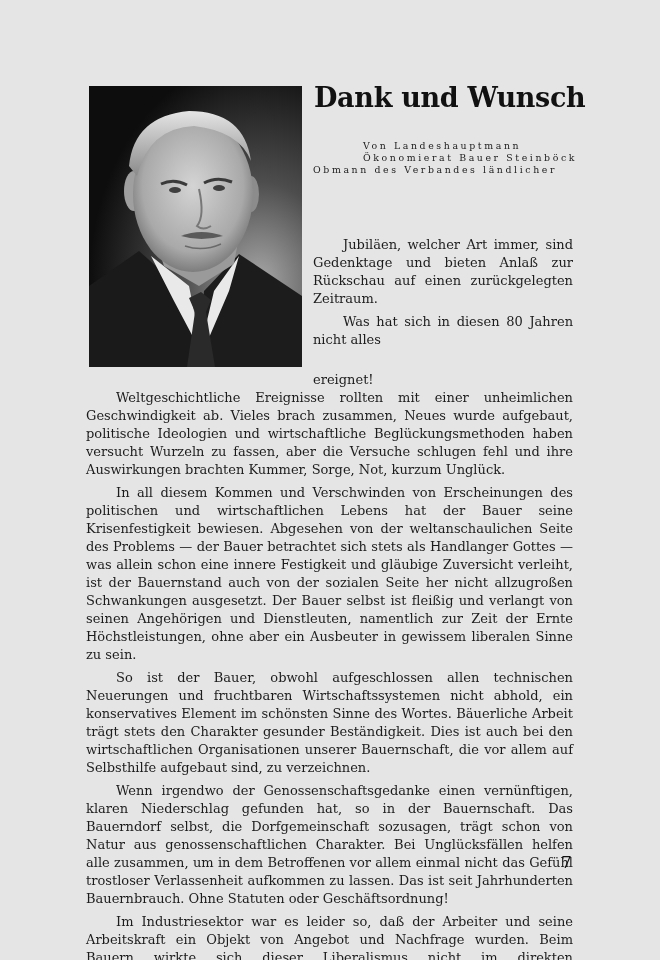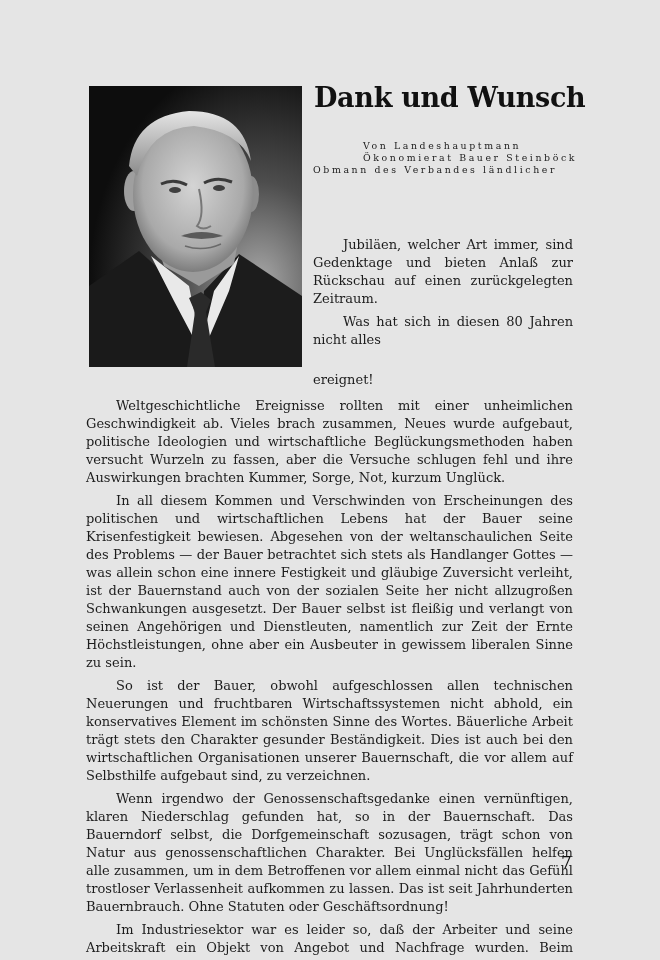--- a/index.html
+++ b/index.html
@@ -81,21 +81,21 @@
       top: 236px;
       width: 260px;
     }
     .col-full {
       position: absolute;
       left: 86px;
       top: 377px;
       width: 487px;
     }
     .col-right p.no-gap { margin-bottom: 0; }
-    .col-full p.continued { text-indent: 0; text-align: center; margin-bottom: 8px; }
+    .col-full p.continued { text-indent: 0; text-align: center; margin-bottom: 0; }
 
     .page-number {
       position: absolute;
       left: 561px;
       top: 852px;
       font-family: "DejaVu Serif", serif;
       font-size: 17px;
       color: #111;
     }
   </style>

